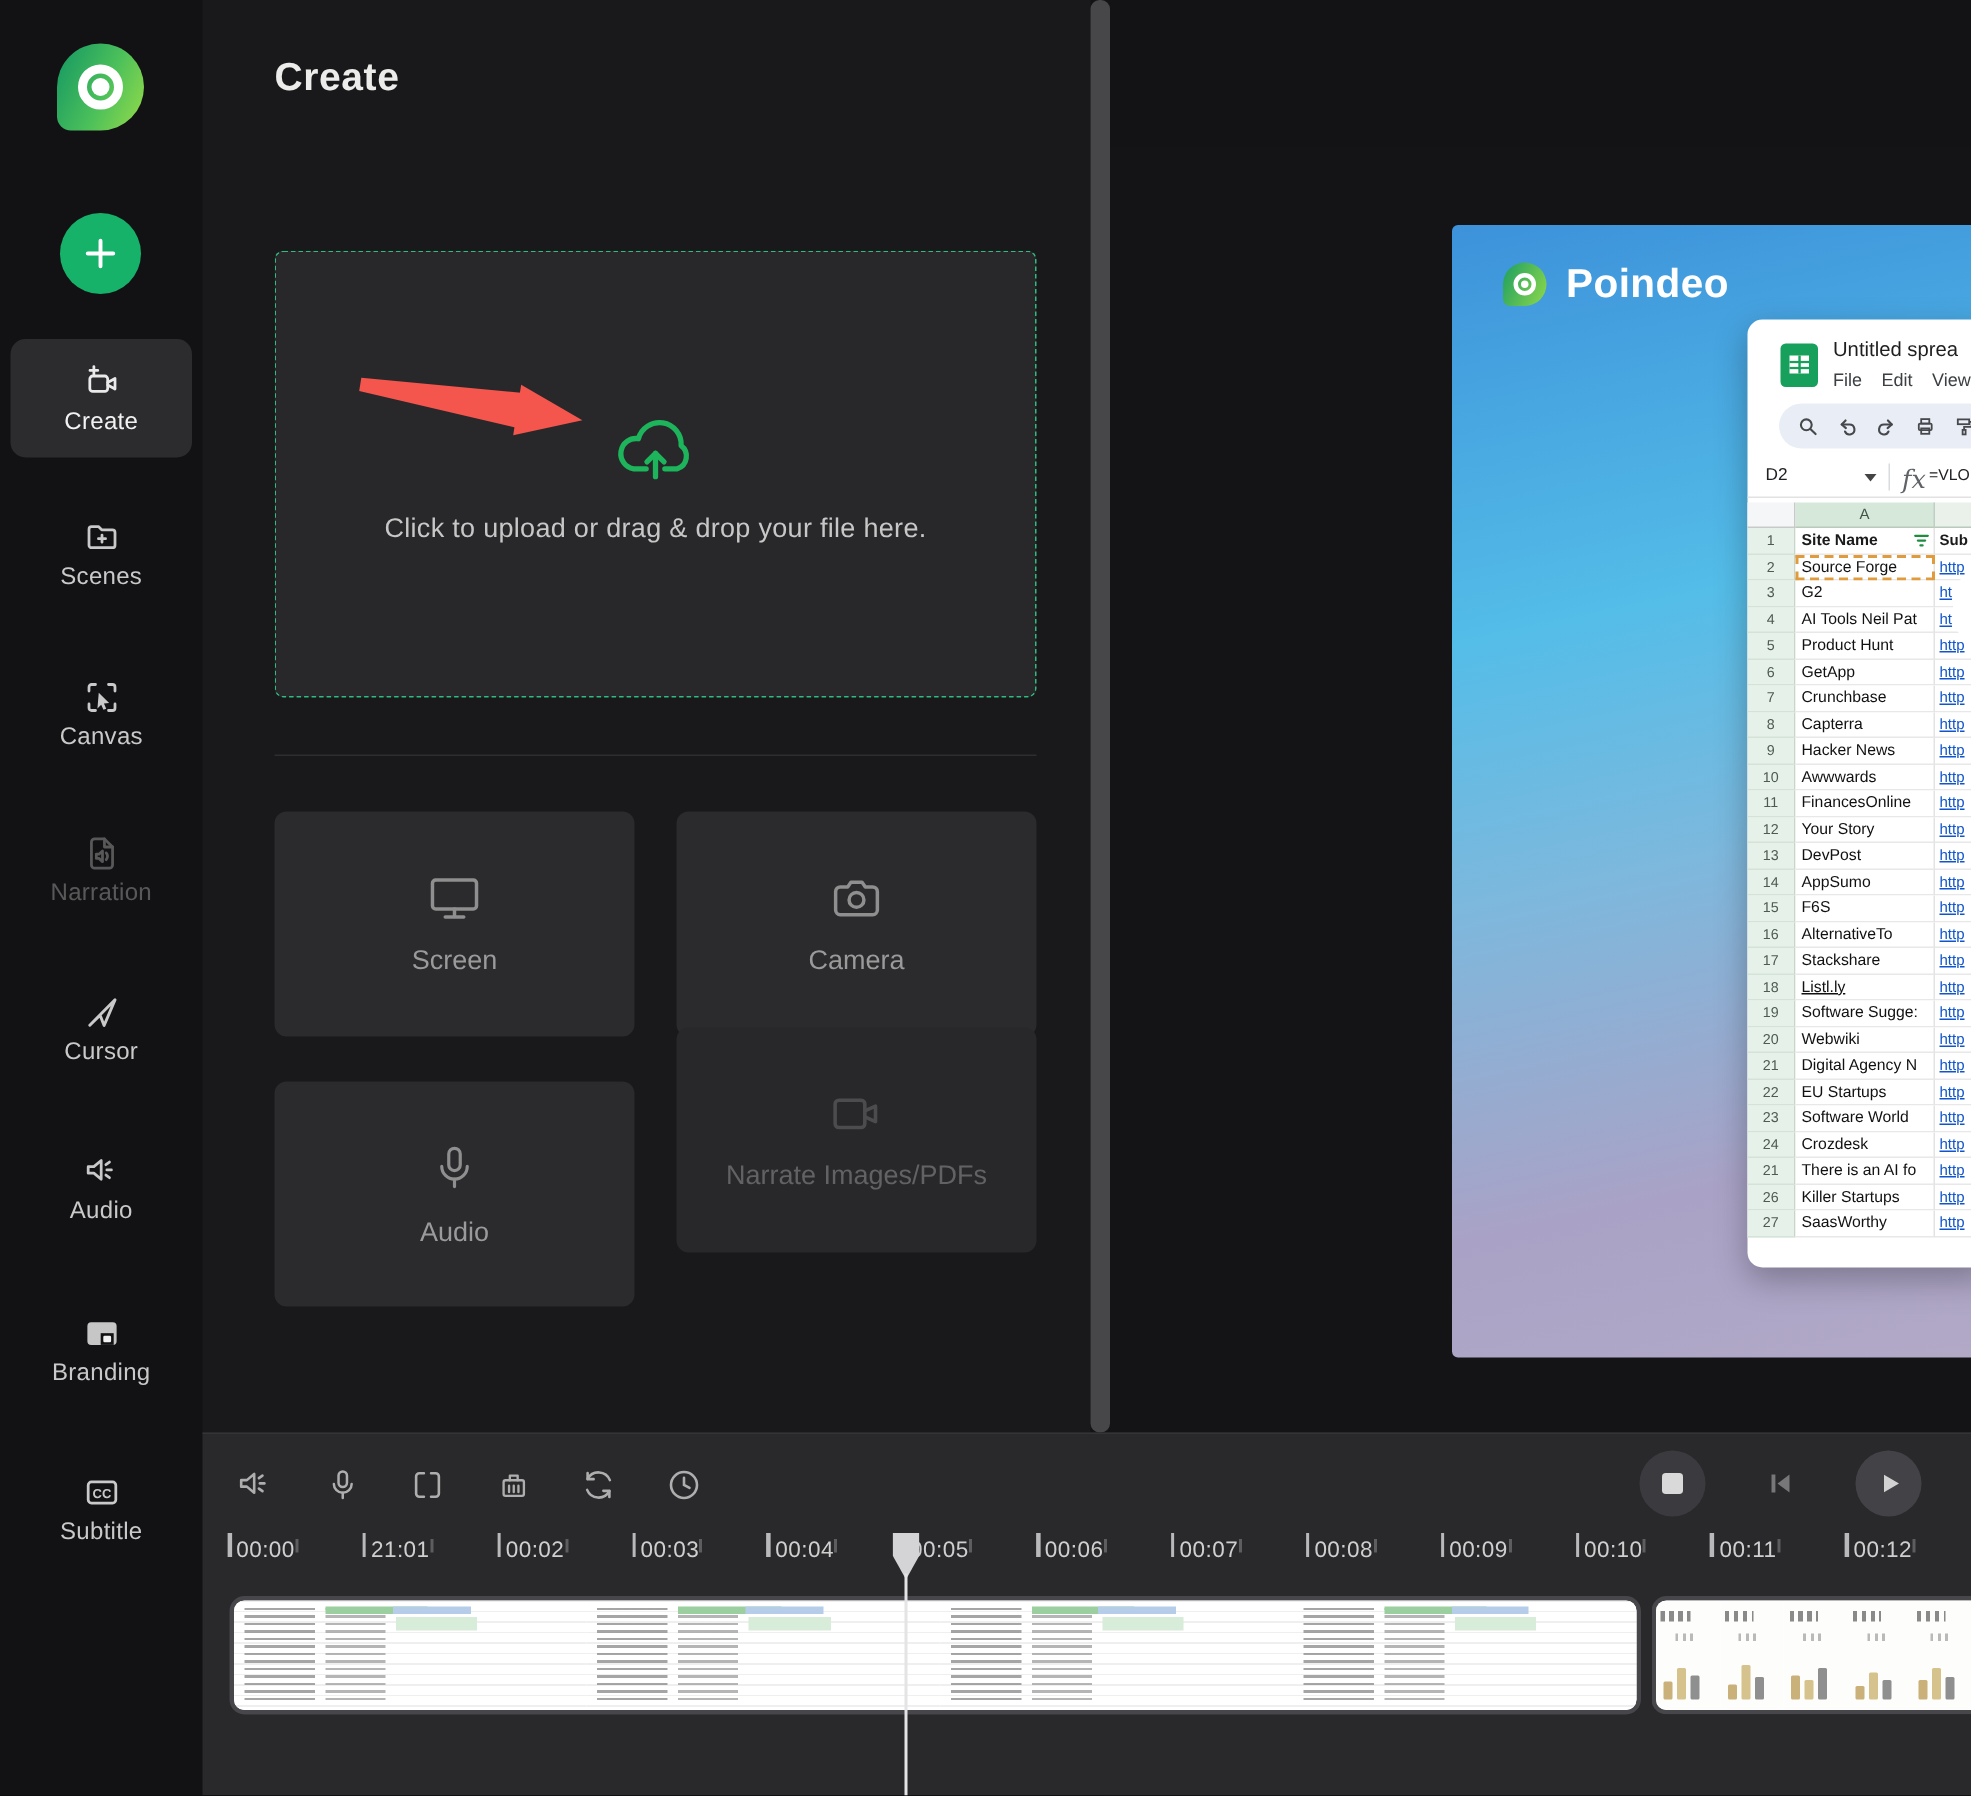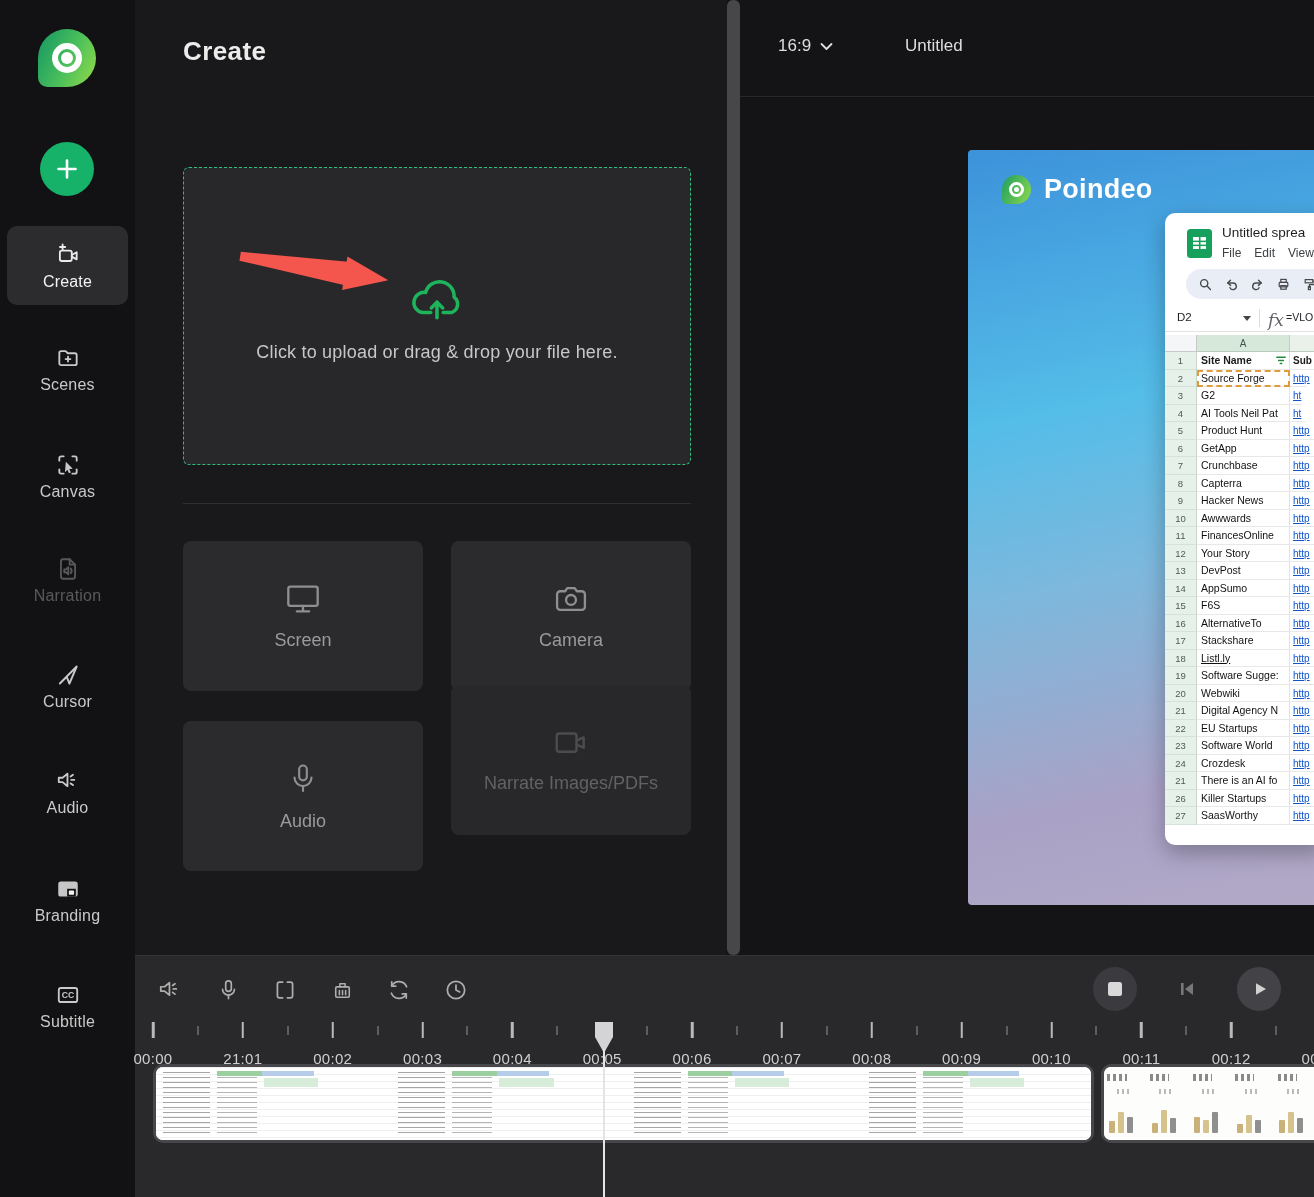--- a/index.html
+++ b/index.html
@@ -94,21 +94,21 @@
   .ttool{position:absolute;top:18px;width:32px;height:32px;display:flex;align-items:center;justify-content:center;cursor:pointer;}
   .tp-circle{position:absolute;top:11px;width:44px;height:44px;border-radius:50%;display:flex;align-items:center;justify-content:center;cursor:pointer;}
   .stop-c{left:958px;background:#3b3b3f;}
   .play-c{left:1102px;background:#434347;}
   .skip{left:1030px;background:transparent;}
   .stop-sq{width:14px;height:14px;background:#d9d9d9;border-radius:2.5px;}
   .ruler{position:absolute;left:0;top:0;width:1179px;height:110px;}
   .tick{position:absolute;}
   .tick.major{top:66px;width:2.5px;height:16px;background:#b9b9bb;transform:translateX(-50%);}
   .tick.minor{top:70px;width:2px;height:9px;background:#5d5d60;transform:translateX(-50%);}
-  .tlabel{position:absolute;top:94px;transform:translateX(-50%);font-size:15px;color:#cfcfcf;letter-spacing:.3px;}
+  .tlabel{position:absolute;top:69px;transform:translateX(-50%);font-size:15px;color:#cfcfcf;letter-spacing:.3px;margin-left:24px;}
   .playhead-marker{position:absolute;left:460px;top:66px;width:18px;height:31px;background:#d4d4d6;
     clip-path:polygon(0 0,100% 0,100% 48%,50% 100%,0 48%);cursor:ew-resize;z-index:6;}
   .playhead-line{position:absolute;left:468px;top:93px;width:2px;height:149px;background:#e4e4e6;z-index:6;}
   .clip{position:absolute;top:108px;height:79px;background:#fff;border:3px solid #47474b;overflow:hidden;cursor:pointer;}
   .clip1{left:18px;width:941px;border-radius:10px;display:flex;}
   .clip2{left:966px;width:213px;border-radius:10px 0 0 10px;border-right:none;display:flex;}
   .sframe{position:relative;width:235.25px;height:100%;flex:none;
     background:repeating-linear-gradient(to bottom,#efefef 0 1px,#ffffff 1px 7px);}
   .sframe .c1{position:absolute;left:3%;top:7%;width:20%;height:86%;
     background:repeating-linear-gradient(to bottom,#8f8f8f 0 1.5px,transparent 1.5px 5px);opacity:.8;}
@@ -291,29 +291,20 @@
     </div>
   </div>
 
   <div class="v-divider"></div>
   <div class="collapse-handle">
     <svg width="9" height="14" viewBox="0 0 9 14">
       <path d="M7.5 1.5 L2 7 L7.5 12.5" stroke="#95959a" stroke-width="2" fill="none" stroke-linecap="round" stroke-linejoin="round"></path>
     </svg>
   </div>
 
-  <div class="right-top">
-    <div class="aspect">
-      <span>16:9</span>
-      <svg width="13" height="9" viewBox="0 0 13 9">
-        <path d="M1.5 2 L6.5 7 L11.5 2" stroke="#dedede" stroke-width="1.8" fill="none" stroke-linecap="round" stroke-linejoin="round"></path>
-      </svg>
-    </div>
-    <div class="proj-title">Untitled</div>
-  </div>
 
   <div class="preview-area">
     <div class="canvas">
       <div class="brand-row">
         <div class="brand-logo">
           <div class="ring">
               <div class="dot"></div>
             </div>
         </div>
         <div class="brand-name">Poindeo</div>

